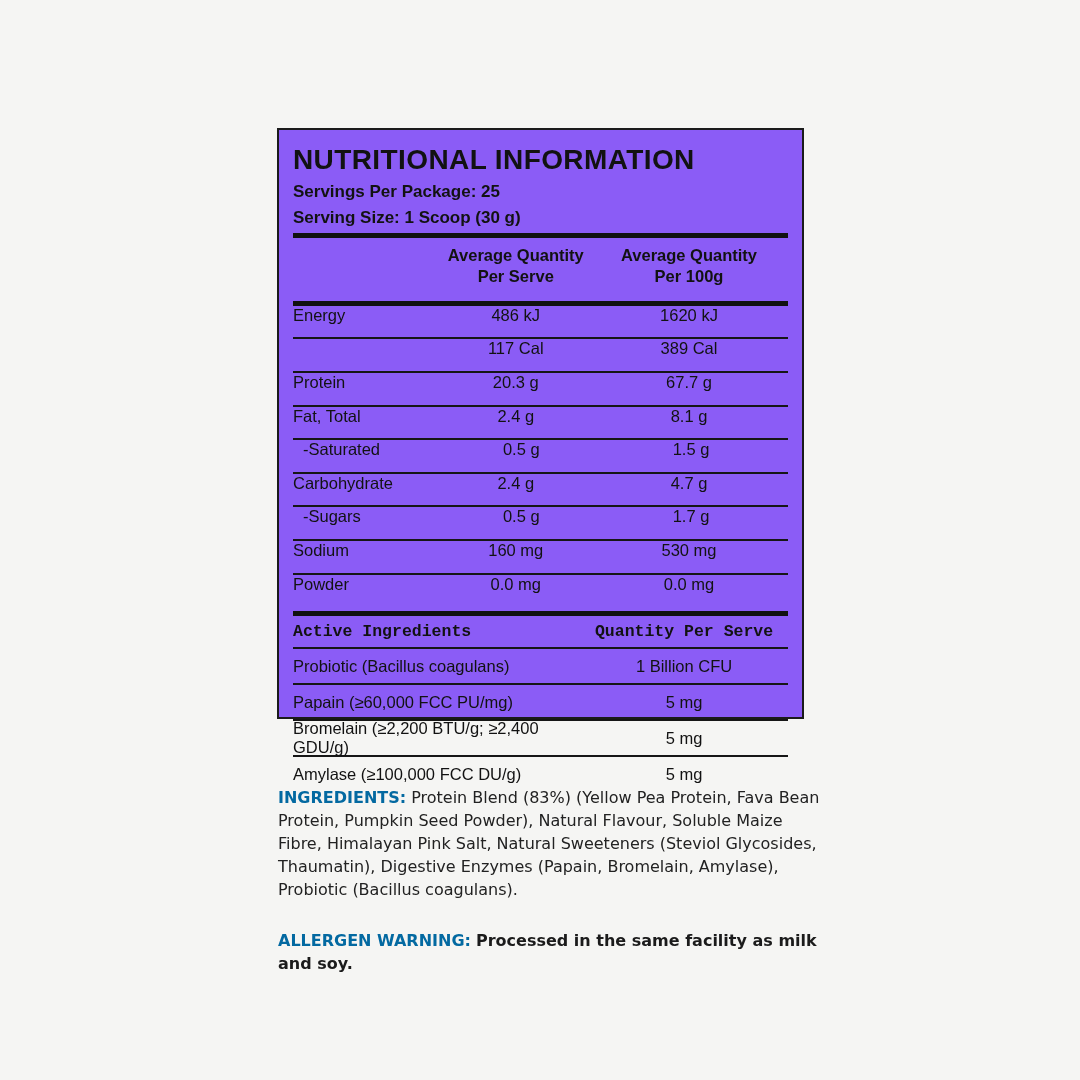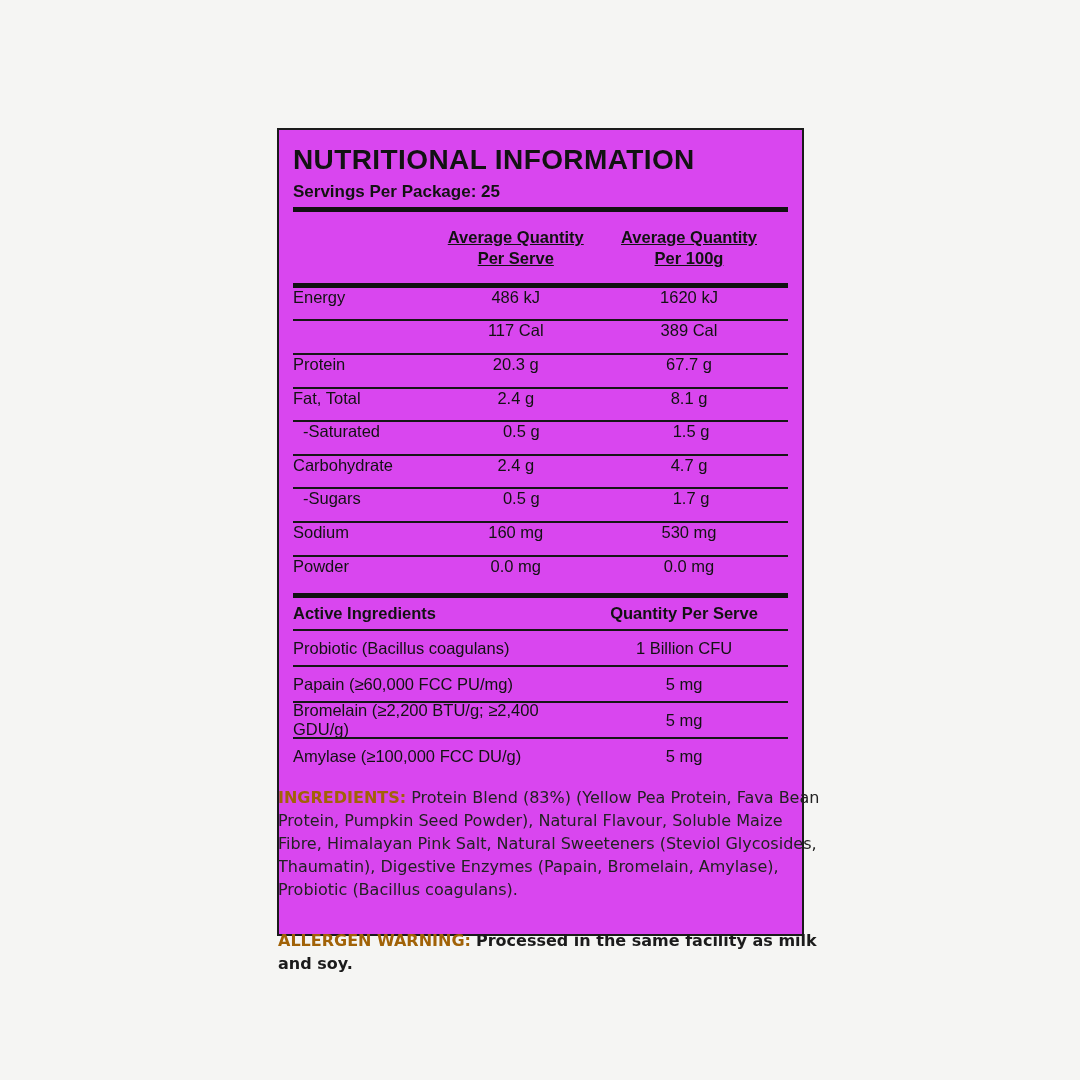--- a/index.html
+++ b/index.html
@@ -4,64 +4,65 @@
 <style>
   html,body{margin:0;padding:0;}
   body{
     width:1080px;height:1080px;position:relative;
     background:#f5f5f3;
     font-family:"Liberation Sans",sans-serif;
     color:#121212;
     -webkit-font-smoothing:antialiased;
   }
   .panel{
-    position:absolute;left:277px;top:128px;width:527px;height:808px;
-    background:#d946ef;border:2.5px solid #1b1b1b;box-sizing:border-box;
+    position:absolute;left:277px;top:128px;width:527px;height:591px;
+    background:#8b5cf6;border:2.5px solid #1b1b1b;box-sizing:border-box;
     padding:8px 14px 0 14px;
   }
   .title{
     font-size:28px;font-weight:bold;letter-spacing:.4px;
     margin:6px 0 6px 0;
   }
   .serv{font-size:17px;font-weight:bold;margin:6px 0 5px 0;}
   .bar{height:5px;background:#111;margin-top:5px;}
-  .hdr-row{display:flex;align-items:center;padding:15px 0 8px 0;text-decoration:underline;}
+  .hdr-row{display:flex;align-items:center;padding:7px 0 8px 0;}
   .c-name{width:30%;text-align:left;}
   .c-serve{width:30%;text-align:center;}
   .c-100g{width:40%;text-align:center;}
   .hdr{font-weight:bold;font-size:16.5px;line-height:1.3;}
   .nrow{display:flex;align-items:flex-start;height:31.6px;font-size:16.5px;}
   #nutri-rows .nrow + .nrow{border-top:2px solid #161616;}
   .indent .c-name{padding-left:10px;}
   .active-hdr{
     display:flex;align-items:center;font-weight:bold;font-size:16.5px;
-    padding:6px 0;border-bottom:2px solid #161616;
+    padding:6px 0;border-bottom:2px solid #161616;font-family:Liberation Mono, monospace;
   }
   .a-name{width:58%;text-align:left;}
   .a-qty{width:42%;text-align:center;}
   .arow{display:flex;align-items:center;height:34px;font-size:16.5px;}
   #active-rows .arow + .arow{border-top:2px solid #161616;}
   .ingredients{
     position:absolute;left:278px;top:770px;width:542px;
     font-family:"DejaVu Sans","Liberation Sans",sans-serif;
     font-size:16px;line-height:23px;color:#222;
   }
   .allergen{
     position:absolute;left:278px;top:913px;width:542px;
     font-family:"DejaVu Sans","Liberation Sans",sans-serif;
     font-size:16px;line-height:23px;color:#1b1b1b;font-weight:bold;
   }
-  .green-label{color:#a16207;font-weight:bold;margin-right:5px;}
+  .green-label{color:#0369a1;font-weight:bold;margin-right:5px;}
 </style>
 </head>
 <body>
 
 <section class="panel">
   <h1 class="title">NUTRITIONAL INFORMATION</h1>
   <p class="serv">Servings Per Package: 25</p>
+  <p class="serv">Serving Size: 1 Scoop (30 g)</p>
 
   <div class="bar"></div>
 
   <div class="hdr-row">
     <div class="c-name"></div>
     <div class="c-serve hdr">
       <span>Average Quantity</span><br>
       <span>Per Serve</span>
     </div>
     <div class="c-100g hdr">

